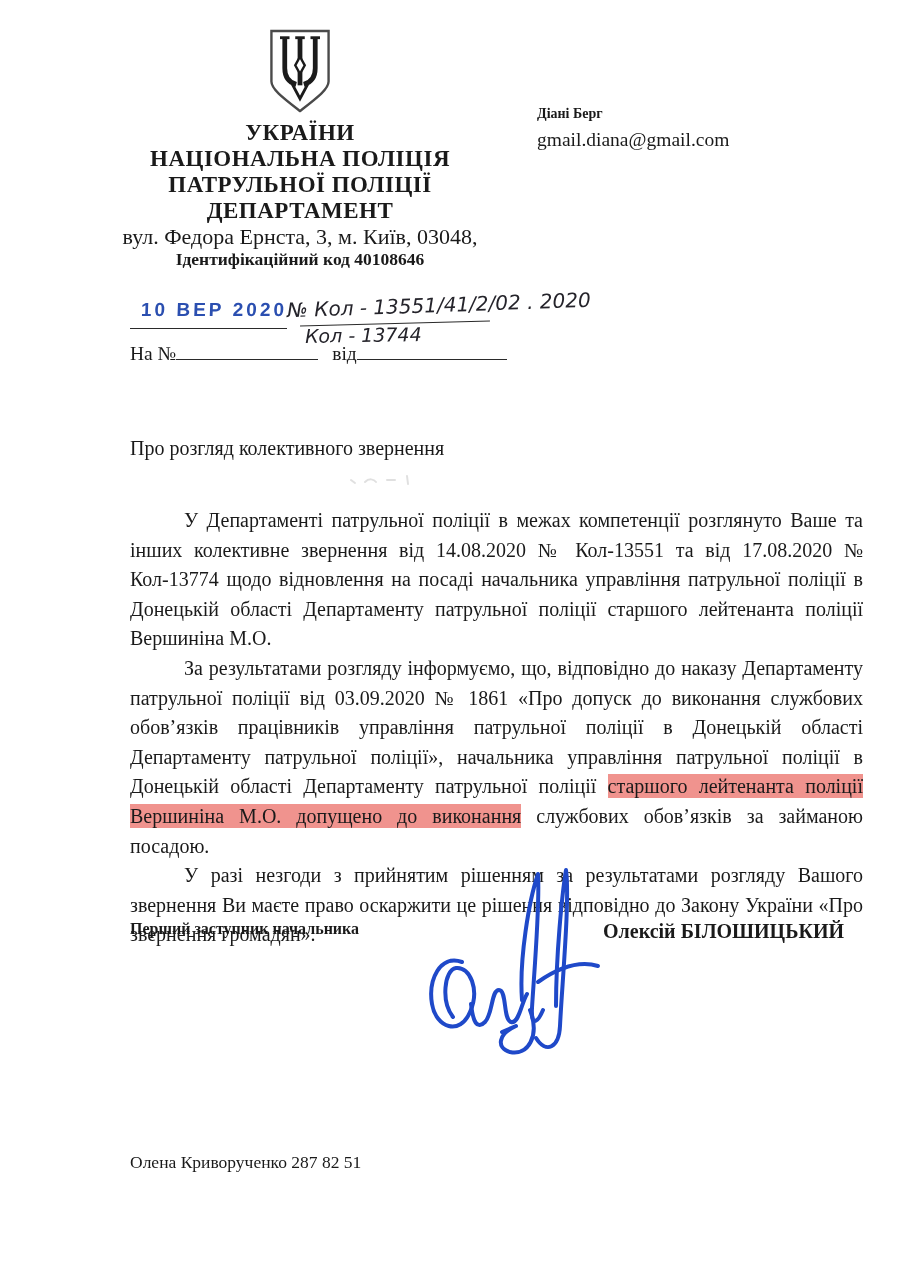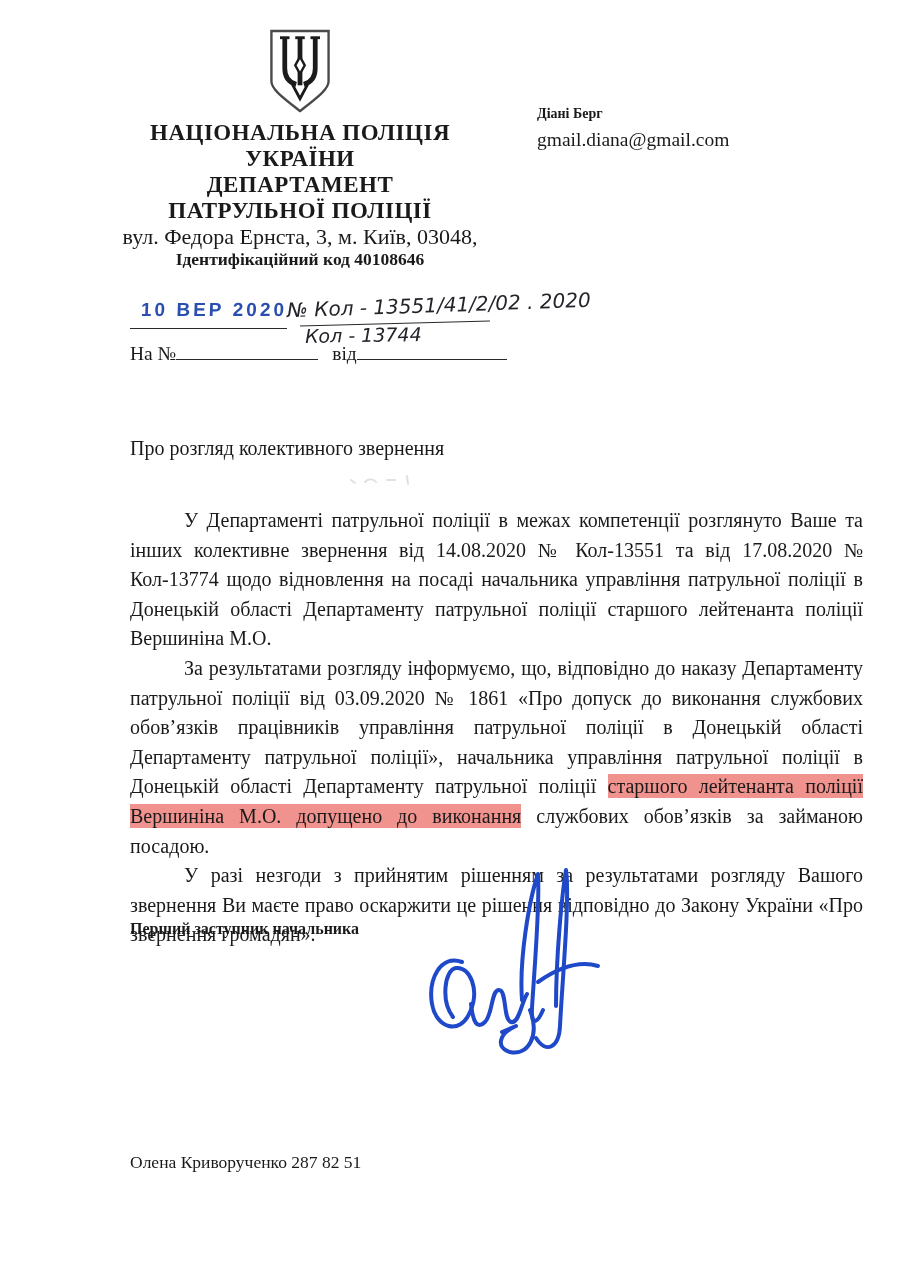--- a/index.html
+++ b/index.html
@@ -72,24 +72,24 @@
         <path d="M58 11 V42 C58 52 53 57 46 59"></path>
       </g>
       <g fill="none" stroke="#1b1b1b" stroke-width="3">
         <path d="M21 10 H31"></path>
           <path d="M37 10 H47"></path>
           <path d="M53 10 H63"></path>
         <path d="M34 59 L42 74 L50 59"></path>
       </g>
       <path d="M42 30 l5 9 -5 9 -5 -9 z" fill="#ffffff" stroke="#1b1b1b" stroke-width="2.5"></path>
     </svg>
+    <div class="org-line">УКРАЇНИ</div>
     <div class="org-line">НАЦІОНАЛЬНА ПОЛІЦІЯ</div>
-    <div class="org-line">УКРАЇНИ</div>
+    <div class="org-line">ПАТРУЛЬНОЇ ПОЛІЦІЇ</div>
     <div class="org-line">ДЕПАРТАМЕНТ</div>
-    <div class="org-line">ПАТРУЛЬНОЇ ПОЛІЦІЇ</div>
     <div class="addr-line">вул. Федора Ернста, 3, м. Київ, 03048,</div>
     <div class="id-line">Ідентифікаційний код 40108646</div>
   </div>
 
   <div class="recipient">
     <div class="recipient-name">Діані Берг</div>
     <div class="recipient-email">gmail.diana@gmail.com</div>
   </div>
 
   <div class="date-stamp" style="color: rgb(43, 79, 176);">10 ВЕР 2020</div>
@@ -117,16 +117,17 @@
   <svg class="sign-ink" width="200" height="200" viewBox="0 0 200 200" aria-hidden="true">
     <g fill="none" stroke="#1f49c9" stroke-width="4" stroke-linecap="round" stroke-linejoin="round">
       <path d="M54 100 C32 92 20 118 24 142 C28 166 52 174 62 150 C72 128 62 104 48 106 C36 108 33 140 45 155" stroke="#1f49c9"></path>
       <path d="M63 142 C65 160 69 168 77 160 C85 152 83 128 91 128 C99 128 95 158 103 160 C111 162 113 142 119 132" stroke="#1f49c9"></path>
       <path d="M114 138 C111 98 121 38 130 12 C132 44 126 112 124 146 C123 164 129 162 135 148" stroke="#1f49c9"></path>
       <path d="M148 144 C148 94 154 32 158 8 C162 38 154 122 152 164 C151 186 138 192 128 176" stroke="#1f49c9"></path>
       <path d="M130 120 C150 106 170 98 190 104" stroke="#1f49c9"></path>
       <path d="M122 148 C132 174 120 194 102 190 C88 186 90 172 108 164 L94 170" stroke="#1f49c9"></path>
     </g>
   </svg>
+  <div class="sign-name">Олексій БІЛОШИЦЬКИЙ</div>
 
   <div class="executor">Олена Криворученко 287 82 51</div>
 
 </div>
 
 </body></html>

